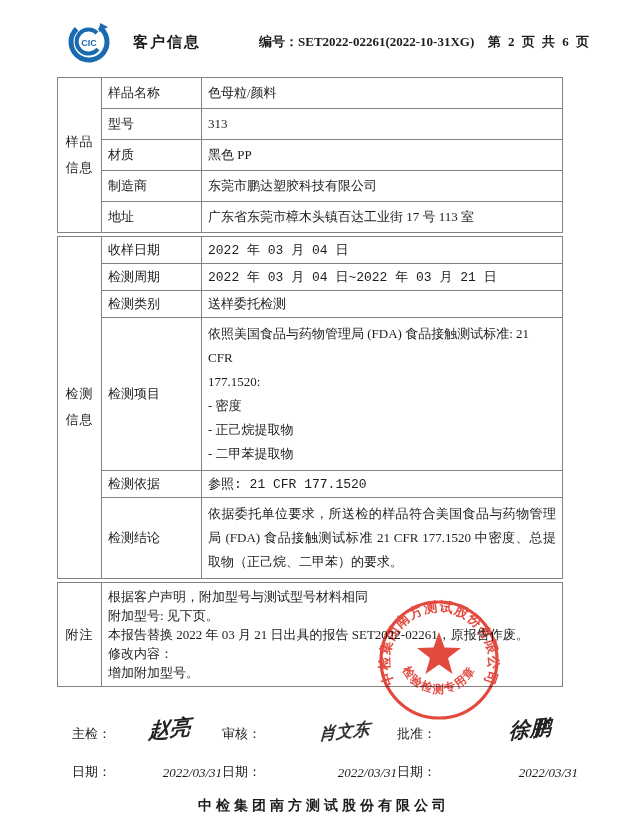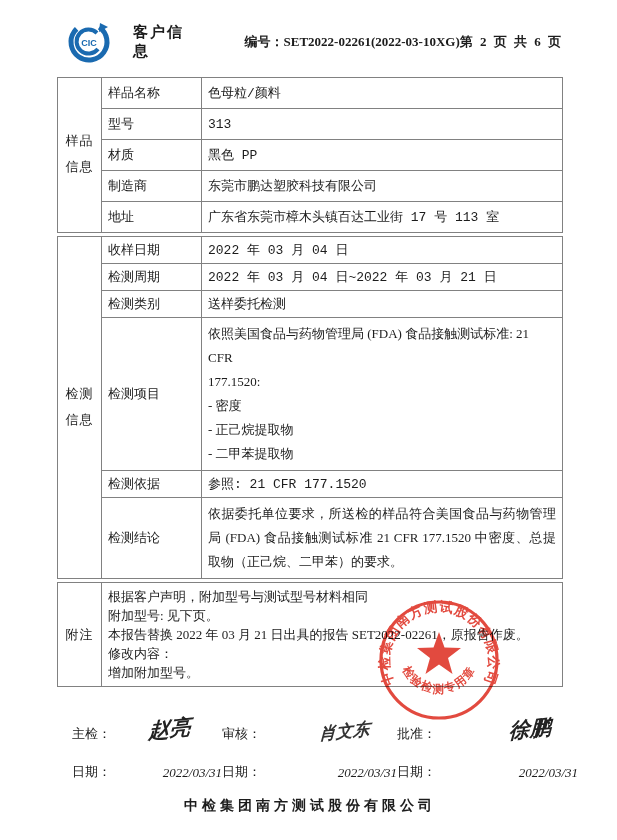--- a/index.html
+++ b/index.html
@@ -12,21 +12,21 @@
   *{margin:0;padding:0;box-sizing:border-box;}
   html,body{background:#fff;}
   body{
     font-family:"Liberation Serif","DejaVu Serif",serif;
     color:var(--ink);
   }
   .page{
     position:relative;
     width:617px;height:836px;
     background:#fff;
-    padding:20px 54px 0 57px;
+    padding:20px 26px 0 57px;
     overflow:hidden;
   }
   
   .header{
     display:flex;align-items:center;
     height:44px;margin-bottom:13px;
     padding-left:10px;
   }
   .logo{width:44px;height:44px;flex:0 0 auto;}
   .report-title{
@@ -50,21 +50,21 @@
     padding:4px 6px;
   }
   col.c-group{width:44px;}
   col.c-label{width:100px;}
   td.group{
     text-align:center;line-height:2.0;font-size:13px;letter-spacing:1px;
   }
   td.label{padding-left:12px;}
   td.value{padding-left:13px;}
   tr.h33 td{height:33px;}
-  tr.h31 td{height:31px;font-family:Liberation Mono, monospace;}
+  tr.h31 td{height:31px;}
   tr.h26 td{height:26px;font-family:Liberation Mono, monospace;}
   td.multiline{padding-top:7px;padding-bottom:7px;}
   .vline{line-height:24px;}
   td.conclusion .vline{text-align:justify;}
   
   td.remarks-cell{padding:8px 10px 8px 13px;}
   .remarks-cell .vline{line-height:19px;}
   
   .sig-area{
     margin-top:28px;
@@ -104,21 +104,21 @@
 <div class="page">
 
   <div class="header">
     <svg class="logo" viewBox="0 0 44 44">
       <circle cx="22" cy="22" r="18" fill="none" stroke="#1a6ab0" stroke-width="5" stroke-dasharray="88 26" transform="rotate(-55 22 22)"></circle>
       <polygon points="33,3 41,7 32,12" fill="#1a6ab0"></polygon>
       <path d="M 30,13 A 12 12 0 1 0 31,29" fill="none" stroke="#1a6ab0" stroke-width="4"></path>
       <text x="22" y="25.5" text-anchor="middle" font-size="9" font-weight="bold" fill="#1a6ab0" font-family="Liberation Sans, sans-serif">CIC</text>
     </svg>
     <div class="report-title">客户信息</div>
-    <div class="report-no"><span>编号：</span><span>SET2022-02261(2022-03-10XG)</span></div>
+    <div class="report-no"><span>编号：</span><span>SET2022-02261(2022-10-31XG)</span></div>
     <div class="page-info">第 2 页 共 6 页</div>
   </div>
 
 
   <table class="sec">
     <colgroup>
         <col class="c-group">
         <col class="c-label">
         <col>
       </colgroup>

